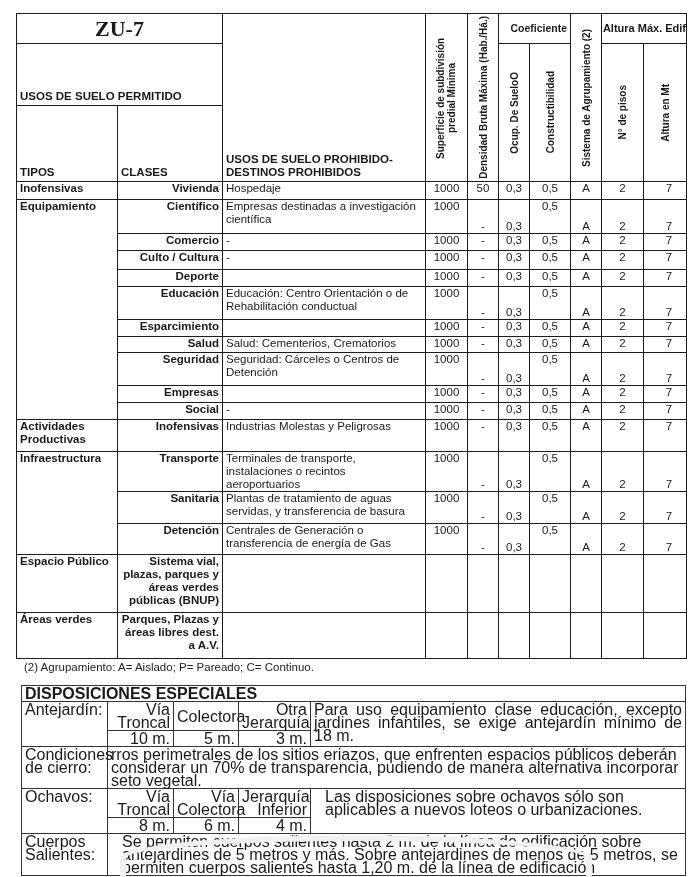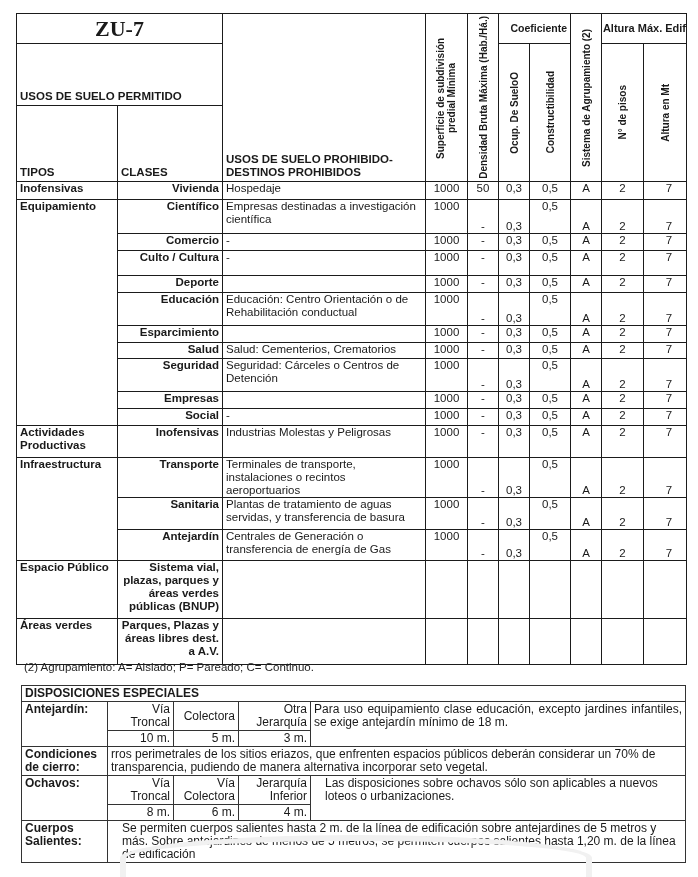--- a/index.html
+++ b/index.html
@@ -10,22 +10,22 @@
   .b { font-weight:bold; }
   .c { text-align:right; }
   .title { font-size:22px !important; font-weight:bold; text-align:center; vertical-align:middle !important; line-height:24px !important;font-family:Liberation Serif, serif; }
   .hdr { font-weight:bold; font-size:11.5px; vertical-align:bottom !important; padding-bottom:2px !important; }
   .vert { writing-mode:vertical-rl; transform:rotate(180deg); font-size:10px; font-weight:bold; white-space:nowrap; margin:0 auto; line-height:11px; text-align:center; }
   .vcell { vertical-align:middle !important; text-align:center; padding:2px 0 !important; }
   .num { text-align:center; vertical-align:top; }
   .bot { vertical-align:bottom !important; }
   .footnote { position:absolute; left:24px; top:661px; font-size:11.5px; color:#222; }
   #disp { position:absolute; left:21px; top:685px; width:665px; table-layout:fixed; }
-  #disp td { border:1.2px solid #333; font-size:12px; padding:1px 3px; line-height:13px; vertical-align:top; }
-  .dlabel { font-weight:bold; font-size:12px; }
+  #disp td { border:1.2px solid #333; font-size:16px; padding:1px 3px; line-height:13px; vertical-align:top; }
+  .dlabel { font-weight:normal; font-size:12px; }
   .just { text-align:justify; }
   .watermark { position:absolute; left:120px; top:835px; width:460px; height:40px; border-radius:50% 50% 0 0; border:6px solid #f1f1f1; border-bottom:none; }
 </style>
 </head>
 <body>
 
 <table id="main">
   <colgroup>
     <col style="width:101px">
       <col style="width:105px">
@@ -104,21 +104,21 @@
         <td class="b c">Comercio</td>
         <td>-</td>
         <td class="num">1000</td>
         <td class="num">-</td>
         <td class="num">0,3</td>
         <td class="num">0,5</td>
         <td class="num">A</td>
         <td class="num">2</td>
         <td class="num" style="text-align: right; padding-right: 14px;">7</td>
       </tr>
-      <tr style="height: 25px; padding-left: 8px;">
+      <tr style="height: 19px; padding-left: 8px;">
         <td class="b c">Culto / Cultura</td>
         <td>-</td>
         <td class="num">1000</td>
         <td class="num">-</td>
         <td class="num">0,3</td>
         <td class="num">0,5</td>
         <td class="num">A</td>
         <td class="num">2</td>
         <td class="num" style="text-align: right; padding-right: 14px;">7</td>
       </tr>
@@ -228,21 +228,21 @@
         <td>Plantas de tratamiento de aguas servidas, y  transferencia de basura</td>
         <td class="num">1000</td>
         <td class="num bot">-</td>
         <td class="num bot">0,3</td>
         <td class="num">0,5</td>
         <td class="num bot">A</td>
         <td class="num bot">2</td>
         <td class="num bot" style="text-align: right; padding-right: 14px;">7</td>
       </tr>
       <tr style="height: 31px;">
-        <td class="b c">Antejardín</td>
+        <td class="b c">Detención</td>
         <td>Centrales de Generación o transferencia de energía de Gas</td>
         <td class="num">1000</td>
         <td class="num bot">-</td>
         <td class="num bot">0,3</td>
         <td class="num">0,5</td>
         <td class="num bot">A</td>
         <td class="num bot">2</td>
         <td class="num bot" style="text-align: right; padding-right: 14px;">7</td>
       </tr>
       <tr style="height: 58px;">

